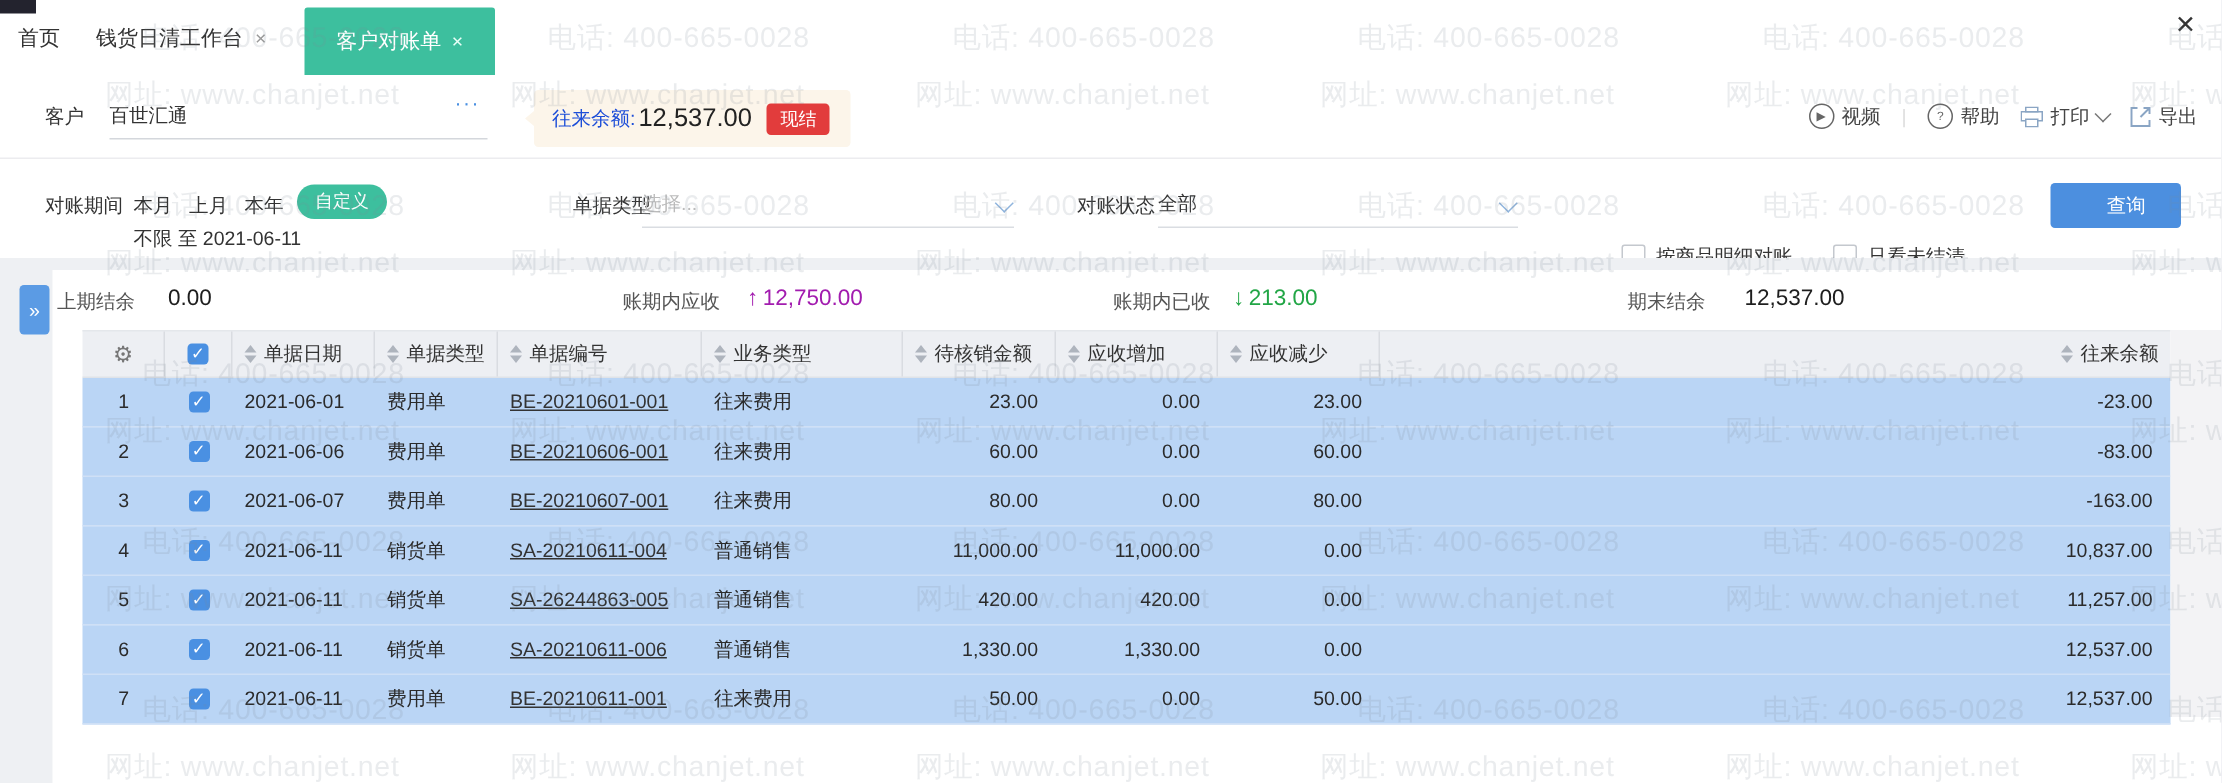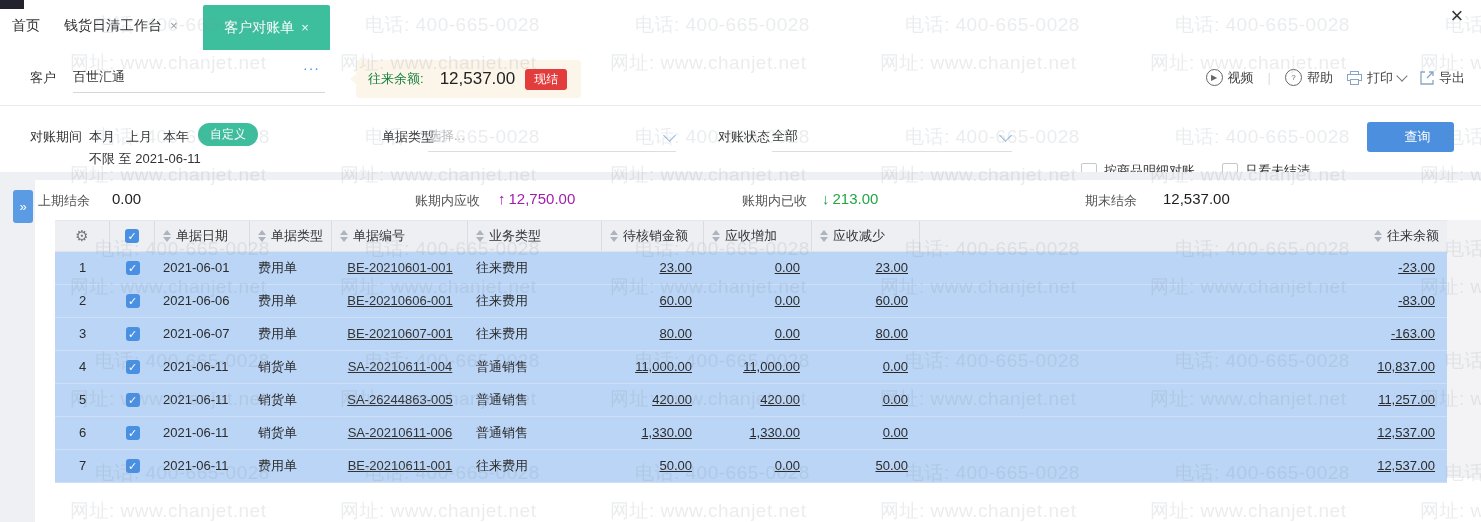--- a/index.html
+++ b/index.html
@@ -15,21 +15,21 @@
   .tab-active .x{color:#eafff8;font-size:13px;margin-left:7px;}
   .win-close{position:absolute;right:10px;top:2px;width:28px;height:28px;line-height:28px;text-align:center;font-size:22px;color:#333;cursor:pointer;}
   
   .toolbar{position:absolute;left:0;top:50px;width:1481px;height:55px;background:#fff;border-bottom:1px solid #ececef;}
   .lbl{font-size:13px;color:#333;}
   .cust-label{position:absolute;left:30px;top:19px;}
   .cust-input{position:absolute;left:73px;top:12px;width:252px;height:30px;line-height:30px;border-bottom:1px solid #d4d7dc;font-size:13px;color:#333;}
   .cust-more{position:absolute;left:303px;top:10px;color:#4a90e2;font-size:14px;letter-spacing:1px;cursor:pointer;}
   .balance-bubble{position:absolute;left:356px;top:10px;height:38px;background:#fcf5ea;border-radius:3px;display:flex;align-items:center;padding:0 14px 0 12px;}
   .balance-bubble .arrow{position:absolute;left:-6px;top:14px;width:0;height:0;border-top:5px solid transparent;border-bottom:5px solid transparent;border-right:6px solid #fcf5ea;}
-  .bal-label{font-size:13px;color:#15803d;margin-right:16px;}
+  .bal-label{font-size:13px;color:#1d4ed8;margin-right:2px;}
   .bal-value{font-size:17px;color:#222;margin-right:10px;}
   .badge-cash{background:#e23c3c;color:#fff;font-size:12px;padding:2px 9px;border-radius:3px;}
   .tb-actions{position:absolute;right:16px;top:0;height:55px;display:flex;align-items:center;gap:14px;font-size:13px;color:#444;}
   .tb-item{display:flex;align-items:center;gap:5px;cursor:pointer;}
   .circ{display:inline-flex;width:15px;height:15px;border:1px solid #666;border-radius:50%;align-items:center;justify-content:center;font-size:8px;color:#666;}
   .tb-sep{color:#ddd;}
   .chev{display:inline-block;width:7px;height:7px;border-right:1.5px solid #777;border-bottom:1.5px solid #777;transform:rotate(45deg);margin-top:-4px;}
   
   .filterbar{position:absolute;left:0;top:106px;width:1481px;height:66px;background:#fff;}
   .f-period-label{position:absolute;left:30px;top:22px;}
@@ -58,25 +58,25 @@
   .s3l{left:707px;}.s3v{left:787px;color:#22a646;}
   .s4l{left:1050px;}.s4v{left:1128px;}
   .sum-arrow{font-weight:bold;margin-right:3px;}
   
   .tbl{position:absolute;left:55px;top:48px;width:1392px;}
   .thead{display:flex;height:30px;background:#edeff3;border-top:1px solid #e4e7eb;border-bottom:1px solid #e0e3e8;align-items:center;}
   .th{height:30px;display:flex;align-items:center;font-size:13px;color:#333;box-sizing:border-box;padding:0 8px;}
   .th.bordered{border-right:1px solid #d9dce1;}
   .tr{display:flex;height:32px;background:#bad5f5;border-bottom:1px solid #cfe0f6;align-items:center;cursor:pointer;}
   .td{height:32px;line-height:32px;font-size:13px;color:#2b2b2b;box-sizing:border-box;padding:0 8px;white-space:nowrap;overflow:hidden;}
-  .c1{width:55px;}.c2{width:45px;}.c3{width:95px;}.c4{width:82px;}.c5{width:136px;text-align:center;}
+  .c1{width:55px;}.c2{width:45px;}.c3{width:95px;}.c4{width:82px;}.c5{width:136px;}
   .c6{width:134px;}.c7{width:102px;}.c8{width:108px;}.c9{width:108px;}
   .c10{flex:1;}.c11{width:117px;}
   .center{justify-content:center;text-align:center;}
-  .num{justify-content:flex-end;text-align:right;padding-right:12px;text-decoration:underline;}
+  .num{justify-content:flex-end;text-align:right;padding-right:12px;}
   .caret{display:inline-flex;flex-direction:column;gap:2px;margin-right:5px;}
   .caret i{display:block;width:0;height:0;border-left:4px solid transparent;border-right:4px solid transparent;}
   .caret .up{border-bottom:5px solid #aeb4bd;}
   .caret .dn{border-top:5px solid #aeb4bd;}
   .gear{font-size:15px;color:#777;cursor:pointer;}
   .cbx{width:14px;height:14px;background:#4a90e2;border-radius:3px;color:#fff;font-size:11px;line-height:14px;text-align:center;cursor:pointer;}
   .doc-link{color:#333;text-decoration:underline;cursor:pointer;}
   .scroll-track{position:absolute;left:1447px;top:48px;width:34px;height:258px;background:#f3f3f5;}
   
   .wm{position:absolute;left:0;top:0;width:1481px;height:522px;pointer-events:none;z-index:60;}

